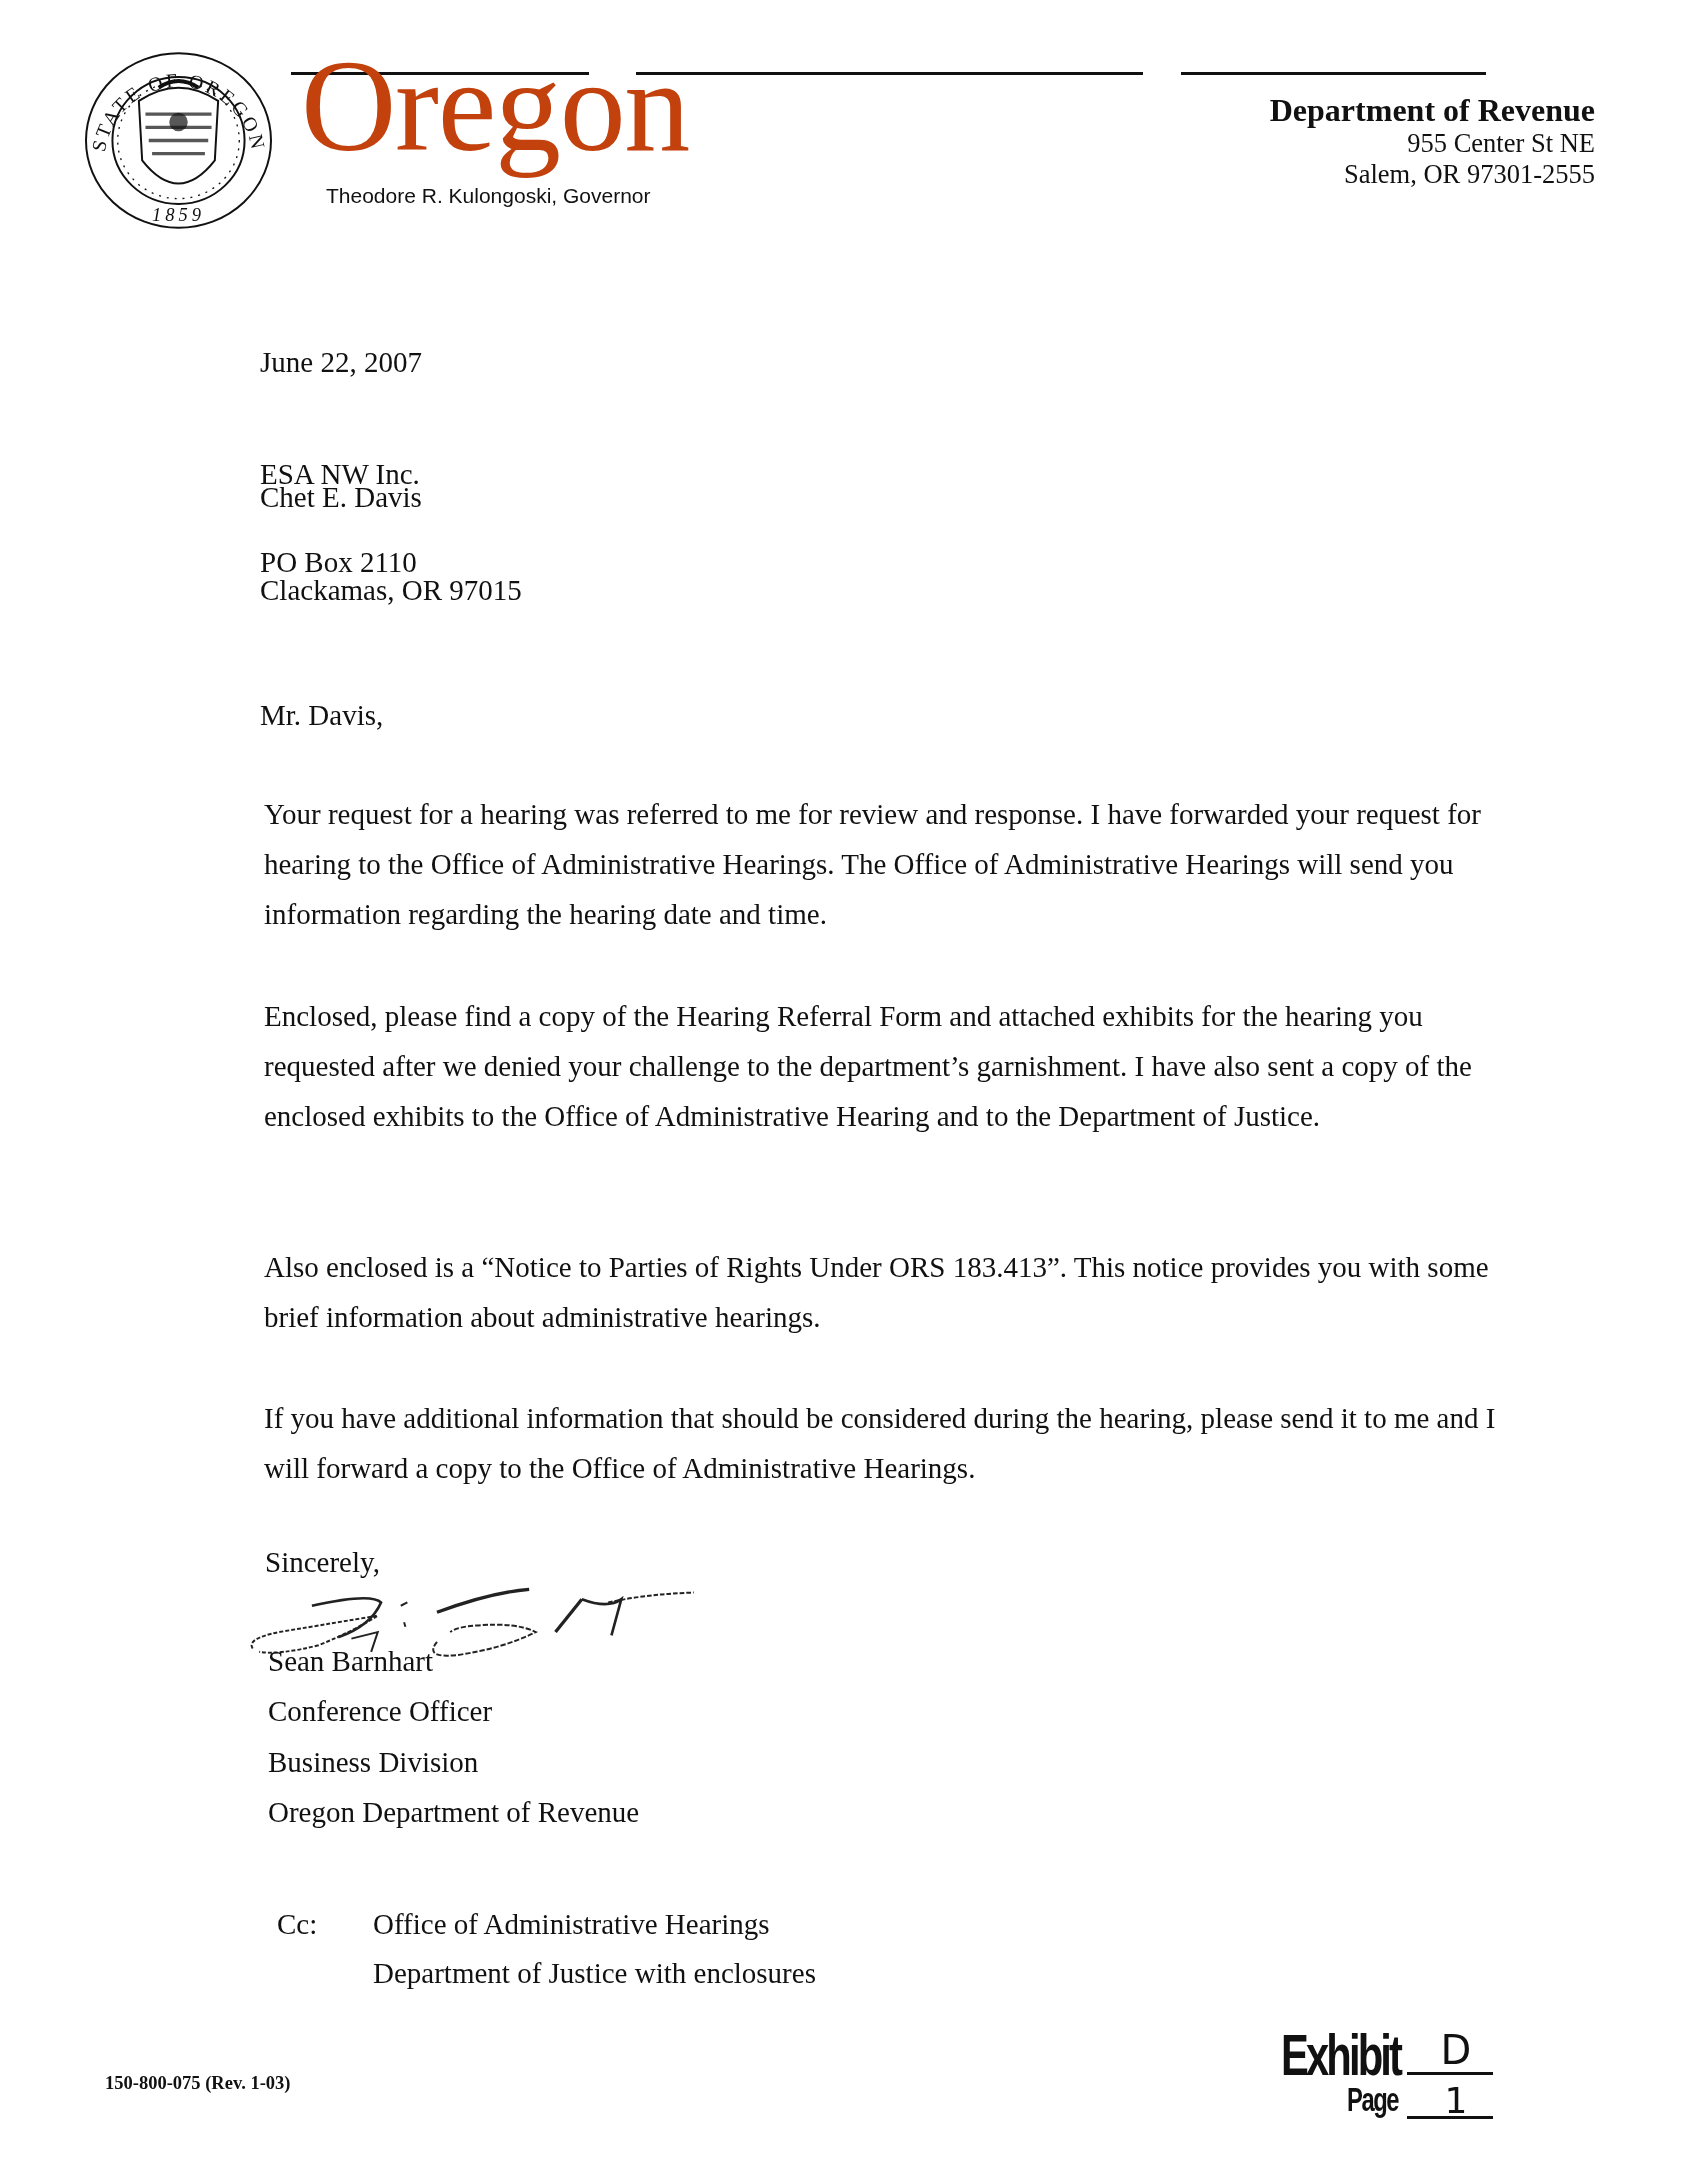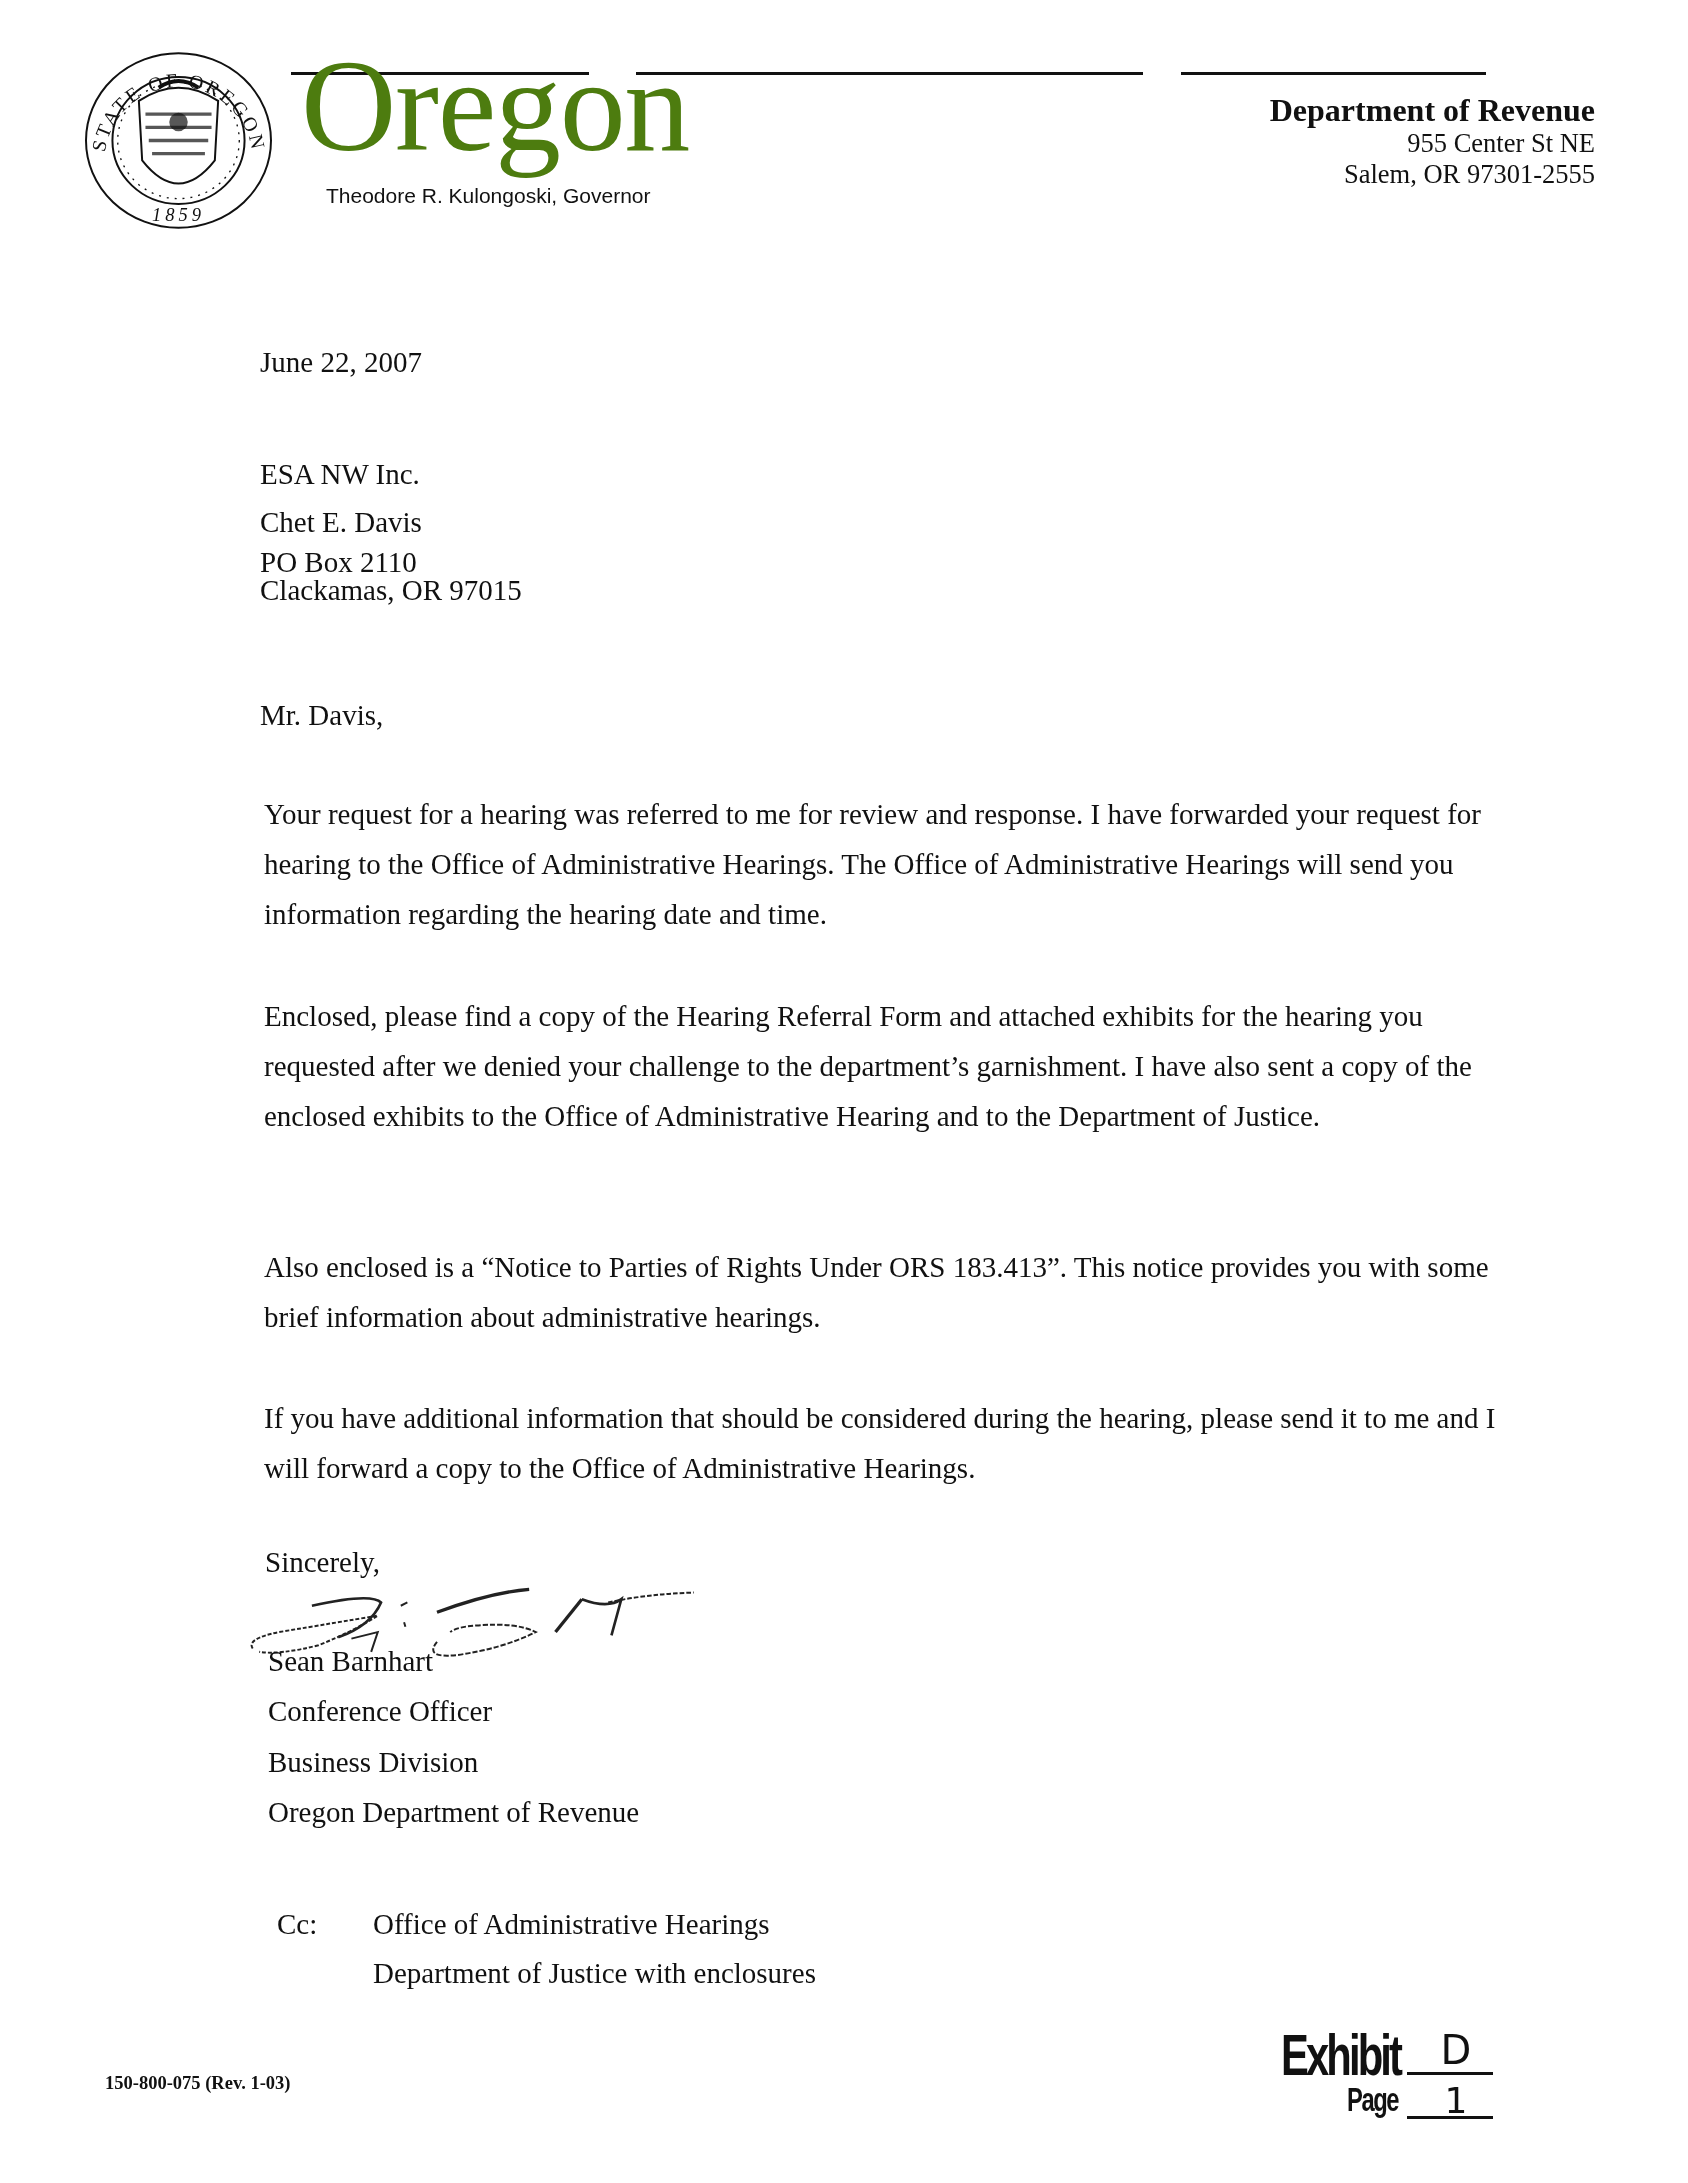--- a/index.html
+++ b/index.html
@@ -6,21 +6,21 @@
     body { width: 1689px; height: 2183px; position: relative; overflow: hidden; color: #111; }
     .serif { font-family: "Liberation Serif", "DejaVu Serif", serif; }
     .sans { font-family: "Liberation Sans", "DejaVu Sans", sans-serif; }
 
     
     #seal { position: absolute; left: 79px; top: 48px; width: 199px; height: 185px; }
     .rule { position: absolute; height: 2.6px; background: #111; }
     #rule-1 { left: 291px; top: 72px; width: 298px; }
     #rule-2 { left: 636px; top: 72px; width: 507px; }
     #rule-3 { left: 1181px; top: 72px; width: 305px; }
-    #state-wordmark { position: absolute; left: 301px; top: 40px; font-size: 132px; line-height: 1; letter-spacing: -1.3px; color: #4d7c0f; }
+    #state-wordmark { position: absolute; left: 301px; top: 40px; font-size: 132px; line-height: 1; letter-spacing: -1.3px; color: #c2410c; }
     #governor-line { position: absolute; left: 326px; top: 184px; font-size: 21px; }
     #dept-block { position: absolute; right: 94px; top: 93px; text-align: right; }
     #dept-name { font-size: 32px; font-weight: bold; line-height: 1.1; }
     .dept-addr { font-size: 26.5px; line-height: 1.15; }
 
     
     .line { position: absolute; left: 260px; font-size: 29px; white-space: nowrap; }
     .para { position: absolute; left: 264px; width: 1232px; font-size: 29px; line-height: 50px; }
     .para p { margin: 0; }
 
@@ -65,21 +65,21 @@
 
 <div id="dept-block" class="serif">
   <div id="dept-name">Department of Revenue</div>
   <div class="dept-addr">955 Center St NE</div>
   <div class="dept-addr">Salem, OR 97301-2555</div>
 </div>
 
 <div class="line serif" style="top:346px">June 22, 2007</div>
 
 <div class="line serif" style="top:458px">ESA NW Inc.</div>
-<div class="line serif" style="top:506px">Chet E. Davis</div>
+<div class="line serif" style="top:481px">Chet E. Davis</div>
 <div class="line serif" style="top:546px">PO Box 2110</div>
 <div class="line serif" style="top:574px">Clackamas, OR  97015</div>
 
 <div class="line serif" style="top:699px">Mr. Davis,</div>
 
 <div class="para serif" style="top:789px">
   <p>Your request for a hearing was referred to me for review and response.  I have forwarded your request for hearing to the Office of Administrative Hearings. The Office of Administrative Hearings will send you information regarding the hearing date and time.</p>
 </div>
 <div class="para serif" style="top:991px">
   <p>Enclosed, please find a copy of the Hearing Referral Form and attached exhibits for the hearing you requested after we denied your challenge to the department’s garnishment.  I have also sent a copy of the enclosed exhibits to the Office of Administrative Hearing and to the Department of Justice.</p>

